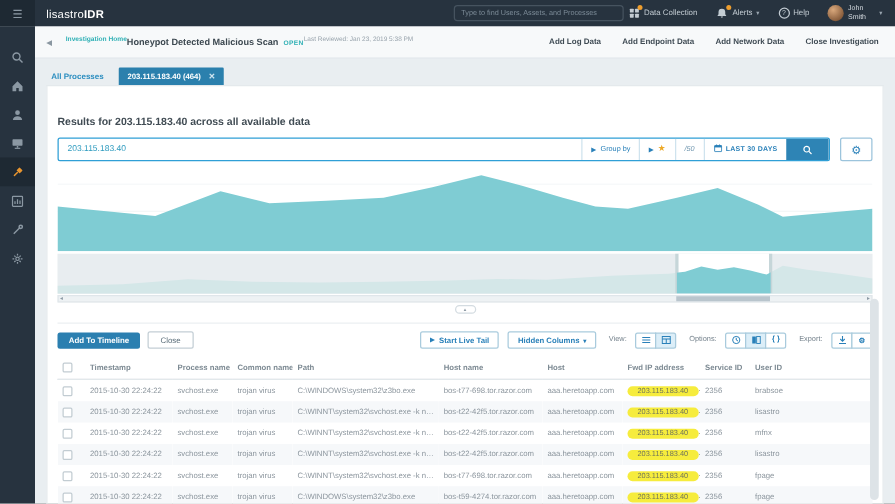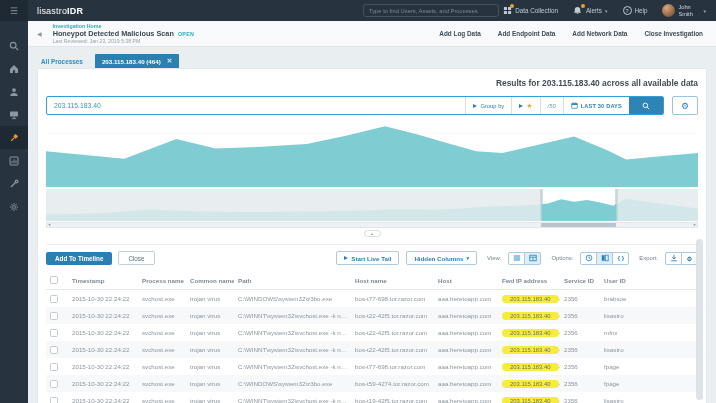--- a/index.html
+++ b/index.html
@@ -35,40 +35,40 @@
              display:flex; flex-direction:column; align-items:stretch; padding-top:13px; z-index:4; }
   .side-item { height:23px; display:flex; align-items:center; justify-content:center;
                color:#8b98a3; cursor:pointer; }
   .side-item svg { width:10px; height:10px; }
   .side-item.active { background:#1e2933; color:#e8952f; }
 
   
   .subheader { position:absolute; left:28px; right:0; top:21px; height:26px; background:#f7f9fa;
                border-bottom:1px solid #e0e6ea; display:flex; align-items:center; z-index:3; }
   .back-arrow { margin-left:9px; font-size:6px; color:#8a97a1; cursor:pointer; }
-  .crumb-block { margin-left:11px; display:flex; flex-direction:column; }
+  .crumb-block { margin-left:11px; display:flex; flex-direction:row; }
   .breadcrumb { font-size:5.3px; font-weight:bold; color:#2fb0b5; cursor:pointer; }
   .inv-title-row { display:flex; align-items:baseline; gap:4px; }
   .inv-title { font-size:7.3px; font-weight:bold; color:#3c4850; }
   .status-open { font-size:5.3px; font-weight:bold; color:#2fb0b5; letter-spacing:.3px; }
   .last-reviewed { font-size:5.2px; color:#98a3ac; }
   .subheader-actions { margin-left:auto; display:flex; align-items:center; gap:17px; padding-right:13px; }
   .subheader-actions .act { font-size:6.4px; color:#3f4b54; font-weight:bold; cursor:pointer; white-space:nowrap; }
 
   
   .content { position:absolute; left:28px; top:47px; right:0; bottom:0; padding:7px 9px 0 9px; }
   .tabs-row { height:14px; display:flex; align-items:flex-end; gap:12px; padding-left:4px; }
   .tab-link { font-size:6.4px; font-weight:bold; color:#2c8ec0; padding-bottom:3px; cursor:pointer; }
   .tab-active { background:#2b80ad; color:#fff; font-size:6.2px; font-weight:bold; padding:3px 7px;
                 display:flex; align-items:center; gap:6px; border-radius:1px 1px 0 0; cursor:pointer; }
   .tab-x { font-size:6.5px; color:#cfe4ef; cursor:pointer; }
 
   .card { background:#fff; height:calc(100% - 14px); padding:0 8px; position:relative;
           border:1px solid #e4e9ec; border-bottom:none; }
-  .results-title { padding-top:9px; font-size:8.4px; font-weight:bold; color:#414c54;text-align:right; }
+  .results-title { padding-top:23px; font-size:8.4px; font-weight:bold; color:#414c54; }
 
   
   .query-row { margin-top:8px; display:flex; align-items:stretch; height:19px; }
   .query-bar { flex:1; border:1px solid #2f9fd6; border-radius:2px; display:flex; align-items:stretch;
                background:#fff; overflow:hidden; }
   .query-text { flex:1; display:flex; align-items:center; padding-left:7px; font-size:6.8px; color:#2e9bbf; }
   .qgroup { display:flex; align-items:center; gap:3px; padding:0 7px; border-left:1px solid #cfe3ee;
             font-size:5.8px; color:#2980b9; white-space:nowrap; cursor:pointer; }
   .play-tri { width:0; height:0; border-top:2.6px solid transparent; border-bottom:2.6px solid transparent;
               border-left:4px solid #2980b9; display:inline-block; }

